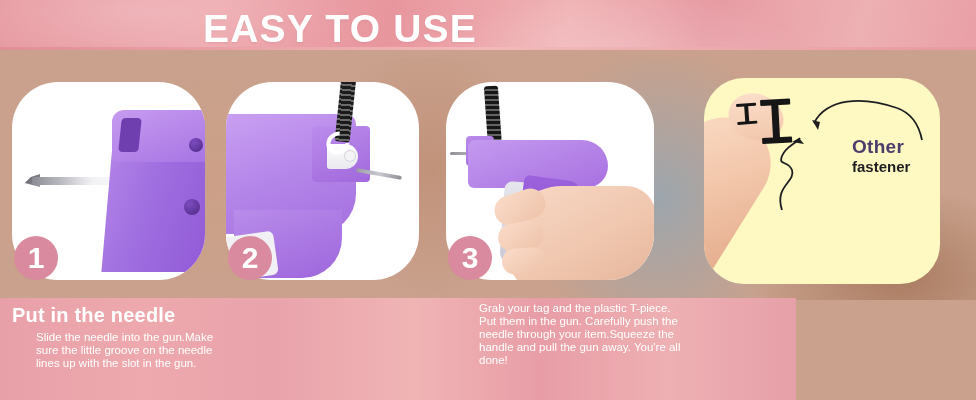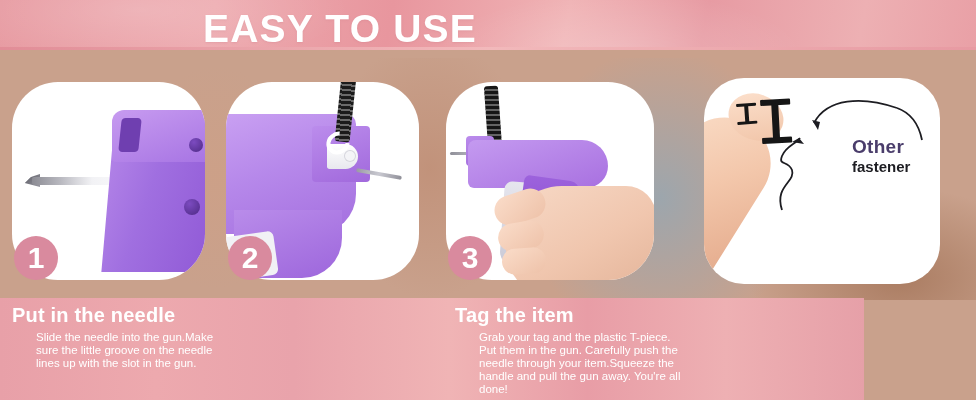--- a/index.html
+++ b/index.html
@@ -51,21 +51,21 @@
   }
 
   
   .card {
     position:absolute; top:82px; width:193px; height:198px;
     background:#ffffff; border-radius:46px; overflow:hidden;
   }
   #card1{ left:12px; }
   #card2{ left:226px; }
   #card3{ left:446px; width:208px; }
-  #card4{ left:704px; top:78px; width:236px; height:206px; background:#ffffff; border-radius:40px;padding-left:48px; }
+  #card4{ left:704px; top:78px; width:236px; height:206px; background:#fef9c3; border-radius:40px;padding-left:48px; }
 
   .badge {
     position:absolute; width:44px; height:44px; border-radius:50%;
     background:#d98a9e; color:#fff; font-size:30px; font-weight:bold;
     display:flex; align-items:center; justify-content:center;
     line-height:44px; z-index:6;
   }
   #badge1{ left:14px; top:236px; }
   #badge2{ left:228px; top:236px; }
   #badge3{ left:448px; top:236px; }
@@ -237,21 +237,21 @@
     font-size:15px; font-weight:bold; color:#1d1d22;
   }
   .brand {
     position:absolute; left:8px; top:140px;
     font-size:22px; font-weight:bold; color:#e05570;
     letter-spacing:.6px; font-family:"Liberation Sans", sans-serif;
   }
 
   
   .text-band {
-    position:absolute; left:0; top:298px; width:864px; height:102px;
+    position:absolute; left:0; top:298px; width:796px; height:102px;
     background:
       linear-gradient(90deg,#e8a0a8 0%,#eda9ae 18%,#e9a3ab 34%,#f0b4b5 52%,#e89da6 68%,#eeb0b3 84%,#e6a0a8 100%);
   }
   .step-text { position:absolute; top:4px; color:#ffffff; }
   .step-title { font-size:20px; font-weight:bold; line-height:26px; margin-bottom:3px; letter-spacing:.2px; }
   .step-body { font-size:11.5px; line-height:13px; font-weight:normal;margin-left:24px; }
   #txt1{ left:12px; width:218px; }
   #txt2{ left:240px; width:208px; }
   #txt3{ left:455px; width:230px; }
 </style>
@@ -335,18 +335,17 @@
     <div class="lbl-other">Other</div>
     <div class="lbl-fastener">fastener</div>
   </div>
 
   <div class="text-band">
     <div class="step-text" id="txt1">
       <div class="step-title">Put in the needle</div>
       <div class="step-body">Slide the needle into the gun.Make sure the little groove on the needle lines up with the slot in the gun.</div>
     </div>
     <div class="step-text" id="txt3">
-      <div class="step-title">Tag the item</div>
       <div class="step-body">Grab your tag and the plastic T-piece. Put them in the gun. Carefully push the needle through your item.Squeeze the handle and pull the gun away. You're all done!</div>
     </div>
   </div>
 
 </div>
 
 </body></html>

